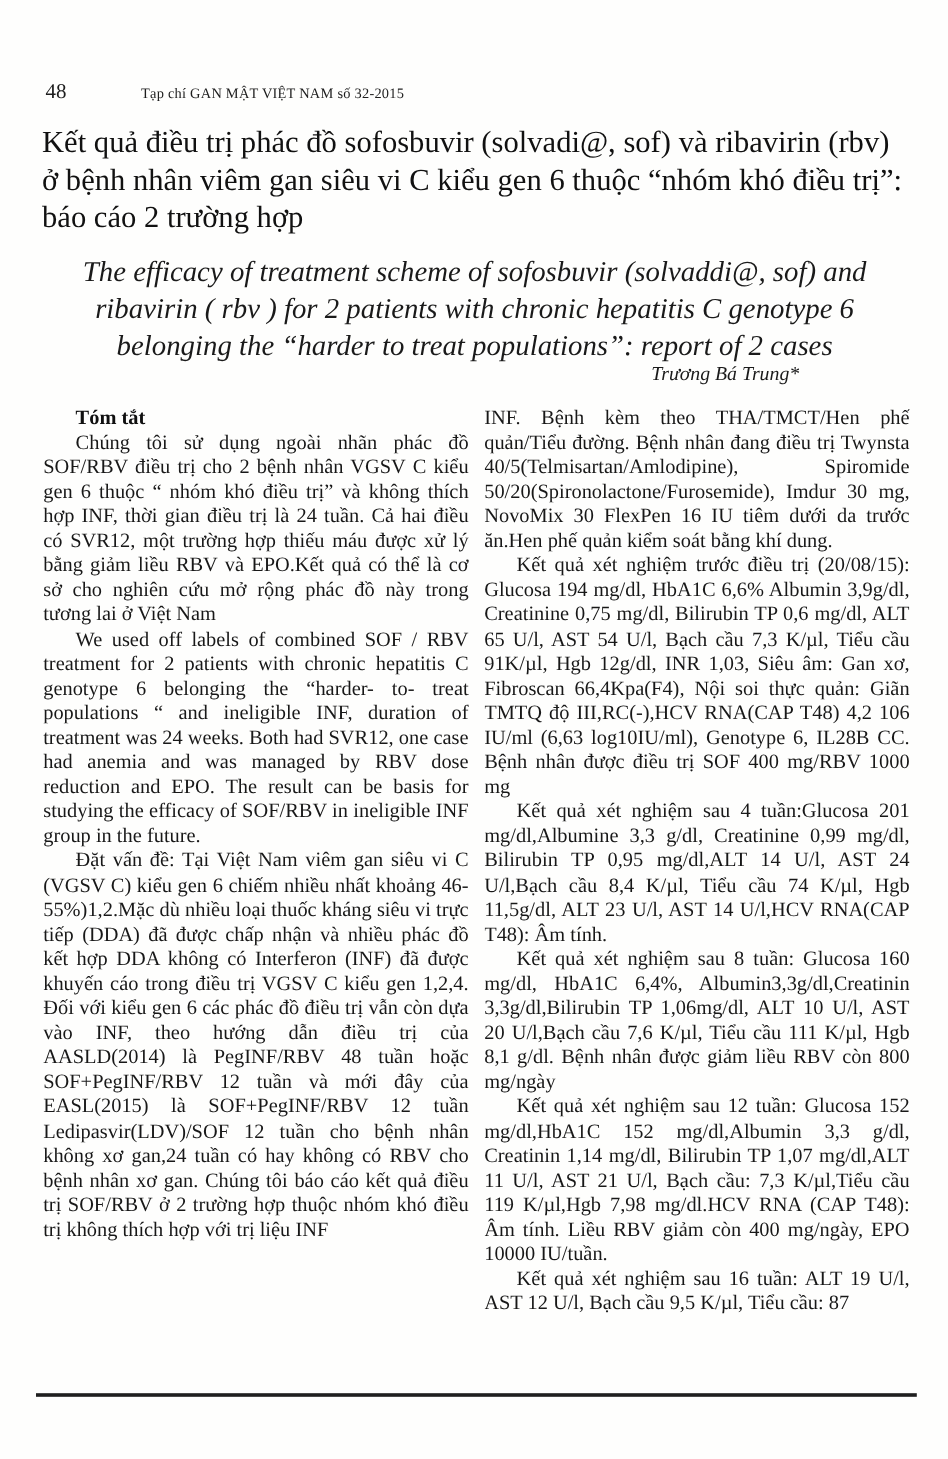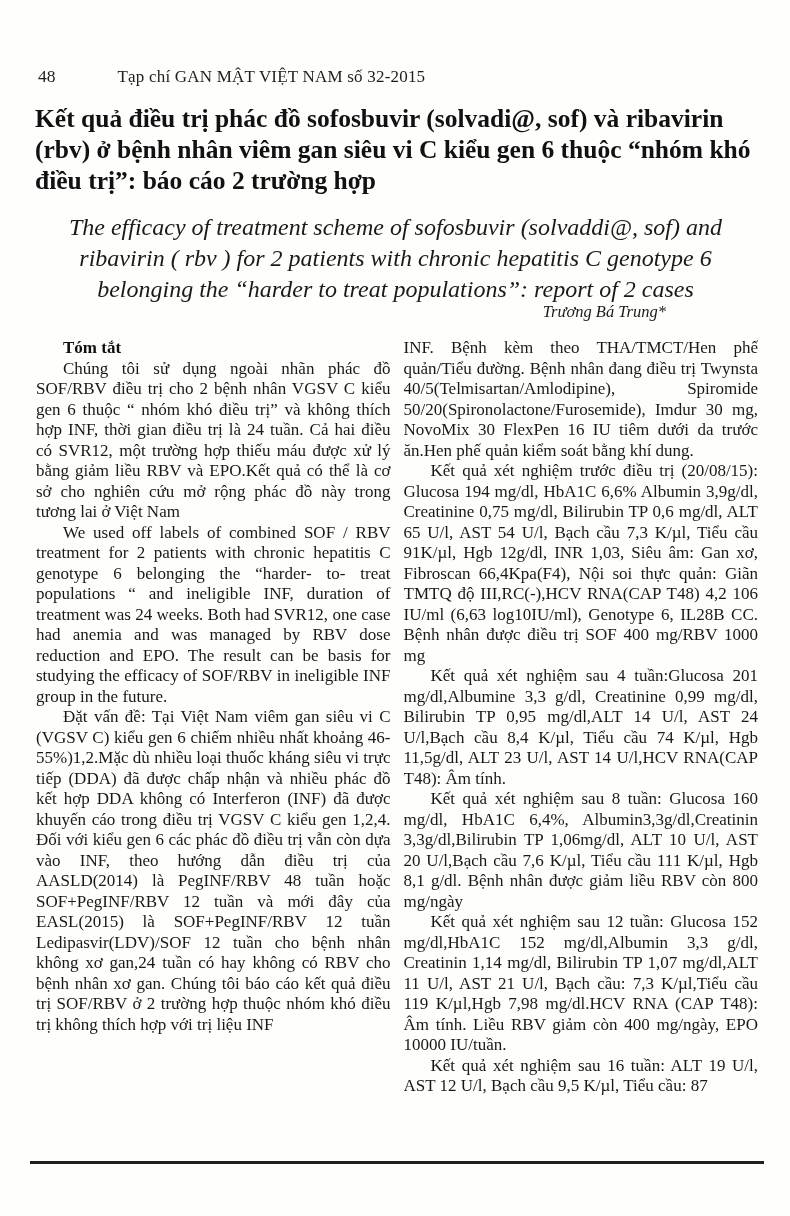--- a/index.html
+++ b/index.html
@@ -12,26 +12,26 @@
     overflow: hidden;
     -webkit-font-smoothing: antialiased;
   }
   .page { position: absolute; inset: 0; background: #fefefd; }
 
   .running-head {
     position: absolute; top: 66px; left: 38px; right: 30px;
     font-size: 17px; color: #1d1d1d;
   }
   .running-head .page-num { display: inline-block; margin-right: 62px; font-size: 17.5px; }
-  .running-head .journal-name { font-size: 17px; letter-spacing: 0.2px; text-align: center; }
+  .running-head .journal-name { font-size: 12px; letter-spacing: 0.2px; text-align: center; }
 
   .title-vi {
     position: absolute; top: 103px; left: 35px; right: 30px;
     margin: 0;
-    font-size: 25.5px; font-weight: bold; line-height: 31px;
+    font-size: 25.5px; font-weight: normal; line-height: 31px;
     color: #111;
   }
   .title-en {
     position: absolute; top: 212px; left: 35px; right: 34px;
     margin: 0;
     font-size: 24px; font-weight: normal; font-style: italic; line-height: 31px;
     color: #1a1a1a;
     text-align: center;
   }
   .author {

